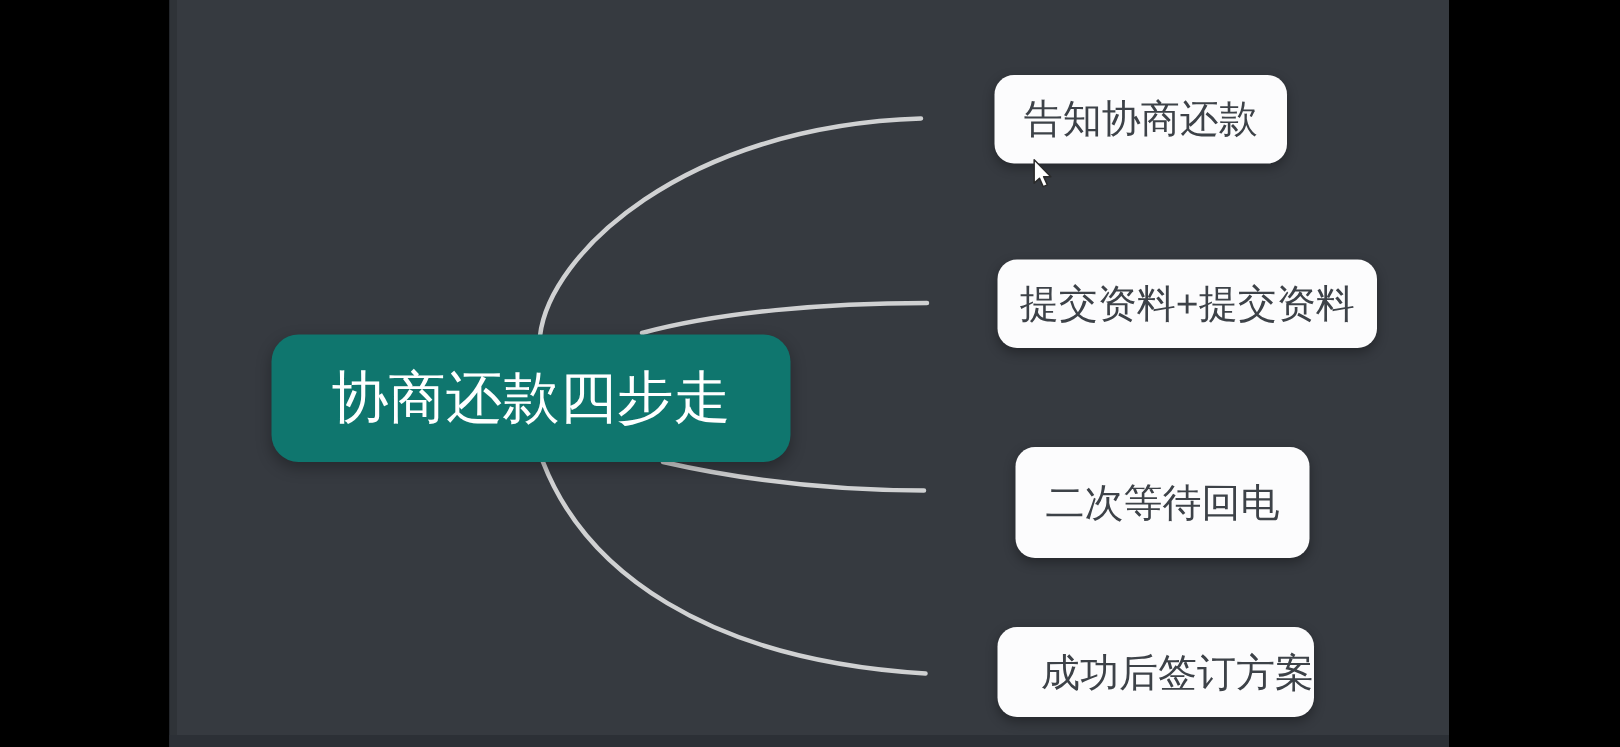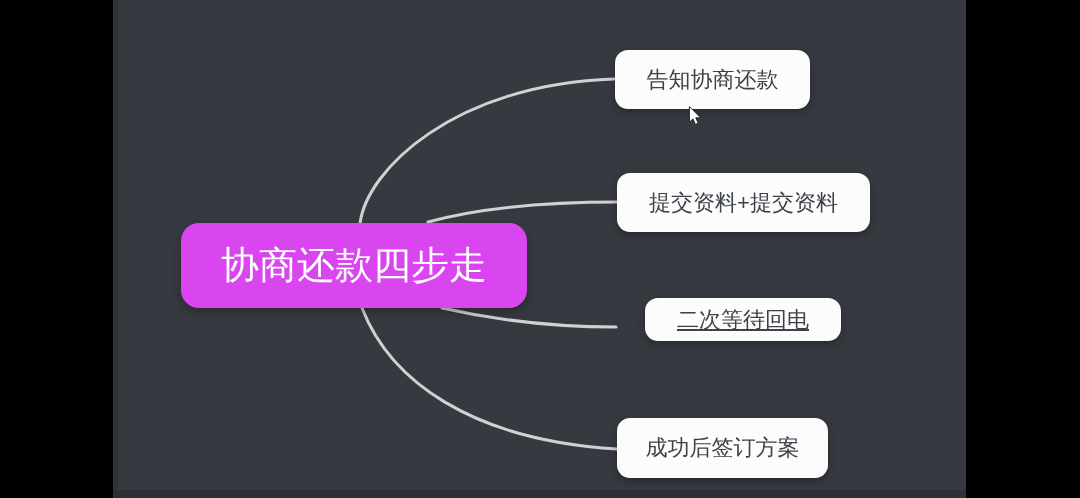--- a/index.html
+++ b/index.html
@@ -52,38 +52,39 @@
     display: flex;
     align-items: center;
     justify-content: center;
     box-sizing: border-box;
     white-space: nowrap;
   }
 
   .root-node {
     left: 181px; top: 223px;
     width: 346px; height: 85px;
-    background: #d946ef;
+    background: #0f766e;
     color: #ffffff;
     border-radius: 18px;
     font-size: 38px;
     box-shadow: 0 4px 10px rgba(0,0,0,0.30);
   }
 
   .branch-node {
     background: #fcfcfd;
     color: #3d4248;
     border-radius: 13px;
-    font-size: 22px;
+    font-size: 26px;
     box-shadow: 0 3px 8px rgba(0,0,0,0.32);
+    margin-left: 48px;
   }
   .b1 { left: 615px; top: 50px;  width: 195px; height: 59px; }
   .b2 { left: 617px; top: 173px; width: 253px; height: 59px; }
-  .b3 { left: 645px; top: 298px; width: 196px; height: 43px; text-decoration: underline; }
-  .b4 { left: 617px; top: 418px; width: 211px; height: 60px; }
+  .b3 { left: 629px; top: 298px; width: 196px; height: 74px; }
+  .b4 { left: 617px; top: 418px; width: 211px; height: 60px; justify-content: flex-end; }
 
   .mouse-cursor {
     position: absolute;
     left: 688px; top: 106px;
     width: 14px; height: 20px;
     pointer-events: none;
   }
 </style>
 </head>
 <body>

